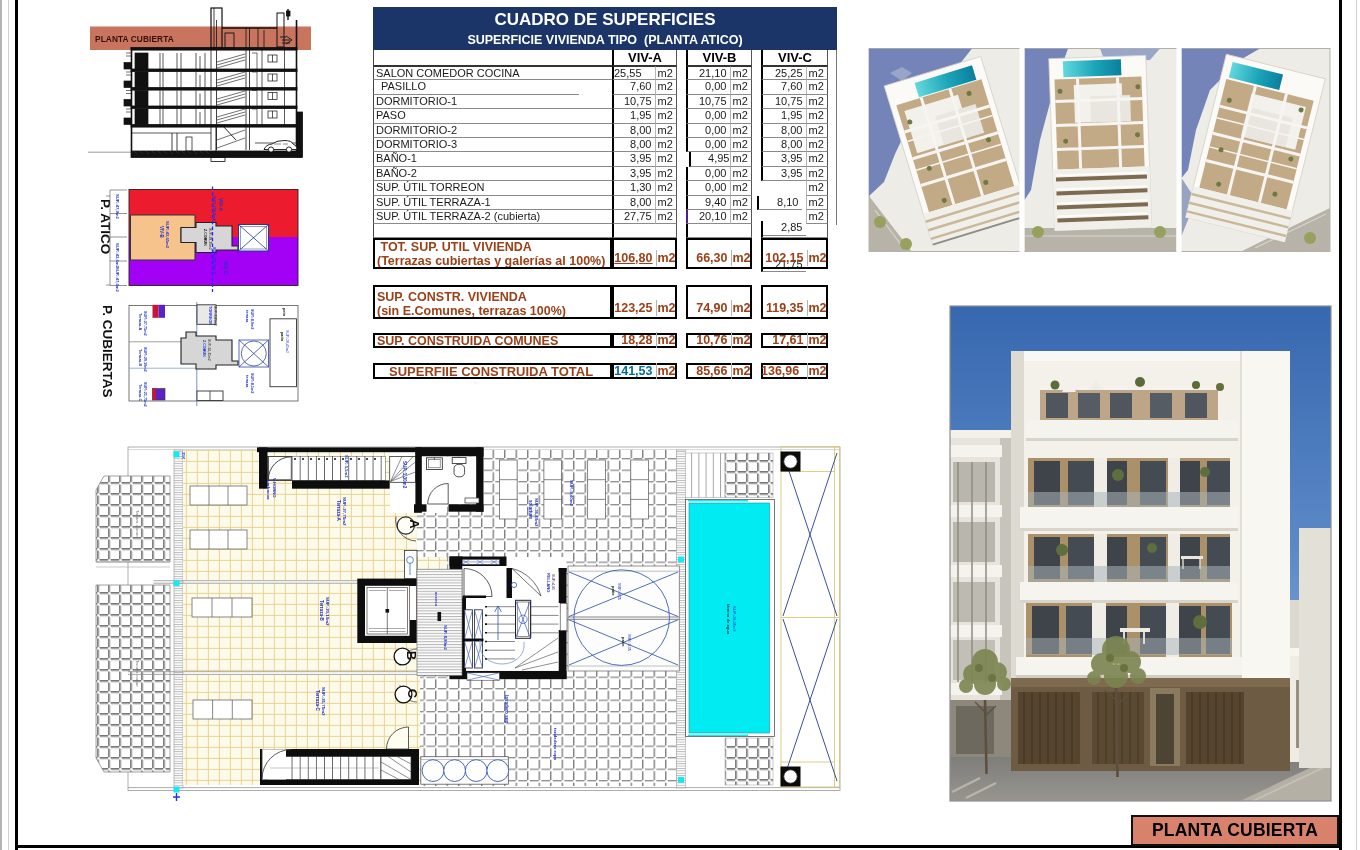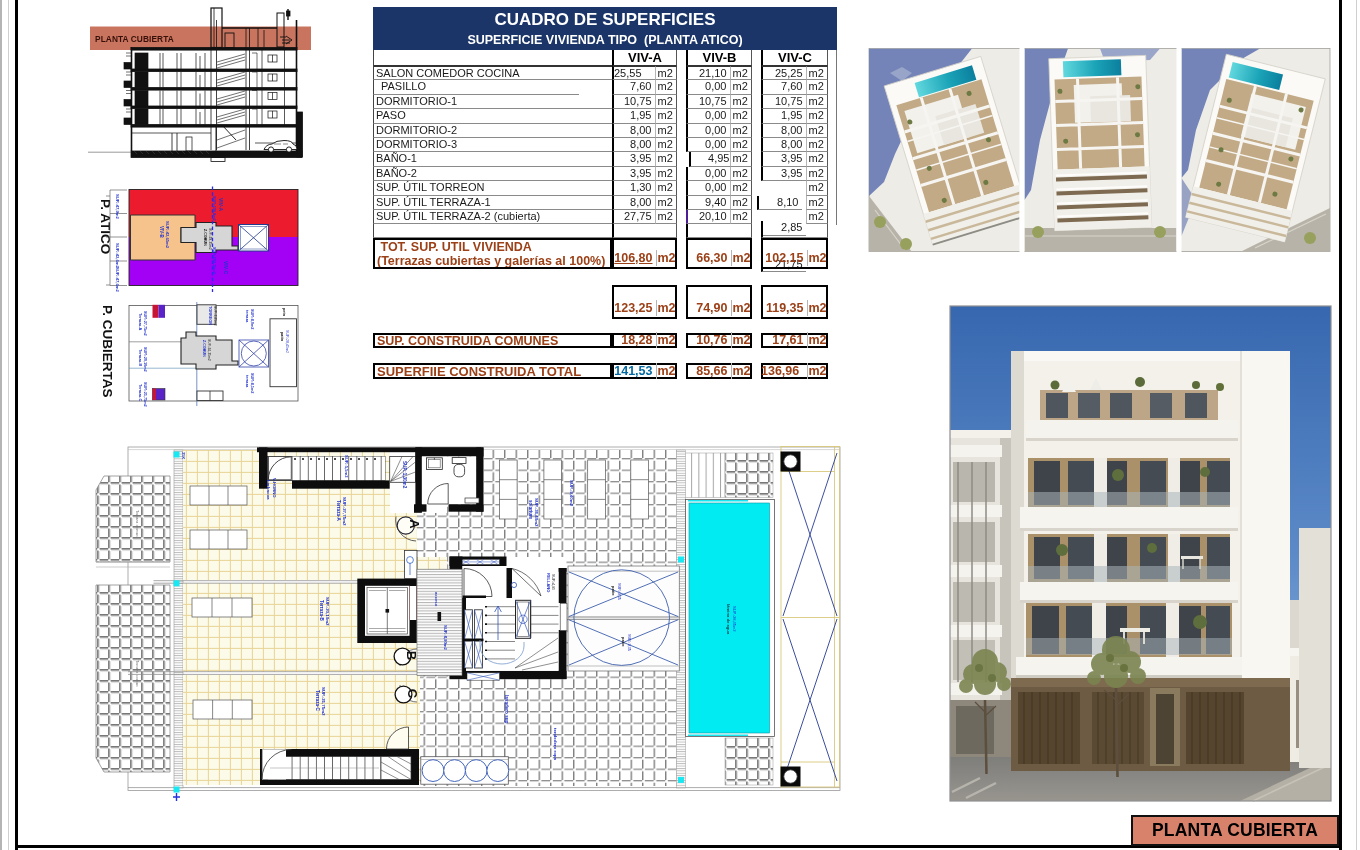--- a/index.html
+++ b/index.html
@@ -347,20 +347,23 @@
 <div class="abs" style="left:239px;top:231px;width:65.0px;height:30.5px;border:2px solid #000;box-sizing:border-box;"></div>
 <div class="abs" style="left:239px;top:243.0px;width:42.5px;height:16px;color:#9c4017;font-weight:bold;font-size:12.5px;line-height:16px;text-align:right;padding-right:2px;box-sizing:border-box;text-decoration:underline;">106,80</div>
 <div class="abs" style="left:282.5px;top:243.0px;width:21.5px;height:16px;border-left:1px solid #b5b5b5;color:#9c4017;font-weight:bold;font-size:12.5px;line-height:16px;padding-left:1px;box-sizing:border-box;">m2</div>
 <div class="abs" style="left:313px;top:231px;width:66.0px;height:30.5px;border:2px solid #000;box-sizing:border-box;"></div>
 <div class="abs" style="left:313px;top:243.0px;width:43.5px;height:16px;color:#9c4017;font-weight:bold;font-size:12.5px;line-height:16px;text-align:right;padding-right:2px;box-sizing:border-box;">66,30</div>
 <div class="abs" style="left:357.5px;top:243.0px;width:21.5px;height:16px;border-left:1px solid #b5b5b5;color:#9c4017;font-weight:bold;font-size:12.5px;line-height:16px;padding-left:1px;box-sizing:border-box;">m2</div>
 <div class="abs" style="left:388px;top:231px;width:67.0px;height:30.5px;border:2px solid #000;box-sizing:border-box;"></div>
 <div class="abs" style="left:388px;top:243.0px;width:44.5px;height:16px;color:#9c4017;font-weight:bold;font-size:12.5px;line-height:16px;text-align:right;padding-right:2px;box-sizing:border-box;">102,15</div>
 <div class="abs" style="left:433.5px;top:243.0px;width:21.5px;height:16px;border-left:1px solid #b5b5b5;color:#9c4017;font-weight:bold;font-size:12.5px;line-height:16px;padding-left:1px;box-sizing:border-box;">m2</div>
 
+<div class="abs" style="left:0;top:278px;width:239px;height:33.5px;border:2px solid #000;box-sizing:border-box;color:#9c4017;font-weight:bold;padding-left:2px;overflow:hidden;">
+        <div style="margin-top:3px;font-size:12.5px;line-height:14px;">SUP. CONSTR. VIVIENDA<br>(sin E.Comunes, terrazas 100%)</div>
+      </div>
 <div class="abs" style="left:239px;top:278px;width:65.0px;height:33.5px;border:2px solid #000;box-sizing:border-box;"></div>
 <div class="abs" style="left:239px;top:293.0px;width:42.5px;height:16px;color:#9c4017;font-weight:bold;font-size:12.5px;line-height:16px;text-align:right;padding-right:2px;box-sizing:border-box;">123,25</div>
 <div class="abs" style="left:282.5px;top:293.0px;width:21.5px;height:16px;border-left:1px solid #b5b5b5;color:#9c4017;font-weight:bold;font-size:12.5px;line-height:16px;padding-left:1px;box-sizing:border-box;">m2</div>
 <div class="abs" style="left:313px;top:278px;width:66.0px;height:33.5px;border:2px solid #000;box-sizing:border-box;"></div>
 <div class="abs" style="left:313px;top:293.0px;width:43.5px;height:16px;color:#9c4017;font-weight:bold;font-size:12.5px;line-height:16px;text-align:right;padding-right:2px;box-sizing:border-box;">74,90</div>
 <div class="abs" style="left:357.5px;top:293.0px;width:21.5px;height:16px;border-left:1px solid #b5b5b5;color:#9c4017;font-weight:bold;font-size:12.5px;line-height:16px;padding-left:1px;box-sizing:border-box;">m2</div>
 <div class="abs" style="left:388px;top:278px;width:67.0px;height:33.5px;border:2px solid #000;box-sizing:border-box;"></div>
 <div class="abs" style="left:388px;top:293.0px;width:44.5px;height:16px;color:#9c4017;font-weight:bold;font-size:12.5px;line-height:16px;text-align:right;padding-right:2px;box-sizing:border-box;">119,35</div>
 <div class="abs" style="left:433.5px;top:293.0px;width:21.5px;height:16px;border-left:1px solid #b5b5b5;color:#9c4017;font-weight:bold;font-size:12.5px;line-height:16px;padding-left:1px;box-sizing:border-box;">m2</div>
 
@@ -370,21 +373,21 @@
 <div class="abs" style="left:239px;top:325.5px;width:65.0px;height:15.5px;border:2px solid #000;box-sizing:border-box;"></div>
 <div class="abs" style="left:239px;top:325.2px;width:42.5px;height:16px;color:#9c4017;font-weight:bold;font-size:12.5px;line-height:16px;text-align:right;padding-right:2px;box-sizing:border-box;">18,28</div>
 <div class="abs" style="left:282.5px;top:325.2px;width:21.5px;height:16px;border-left:1px solid #b5b5b5;color:#9c4017;font-weight:bold;font-size:12.5px;line-height:16px;padding-left:1px;box-sizing:border-box;">m2</div>
 <div class="abs" style="left:313px;top:325.5px;width:66.0px;height:15.5px;border:2px solid #000;box-sizing:border-box;"></div>
 <div class="abs" style="left:313px;top:325.2px;width:43.5px;height:16px;color:#9c4017;font-weight:bold;font-size:12.5px;line-height:16px;text-align:right;padding-right:2px;box-sizing:border-box;">10,76</div>
 <div class="abs" style="left:357.5px;top:325.2px;width:21.5px;height:16px;border-left:1px solid #b5b5b5;color:#9c4017;font-weight:bold;font-size:12.5px;line-height:16px;padding-left:1px;box-sizing:border-box;">m2</div>
 <div class="abs" style="left:388px;top:325.5px;width:67.0px;height:15.5px;border:2px solid #000;box-sizing:border-box;"></div>
 <div class="abs" style="left:388px;top:325.2px;width:44.5px;height:16px;color:#9c4017;font-weight:bold;font-size:12.5px;line-height:16px;text-align:right;padding-right:2px;box-sizing:border-box;">17,61</div>
 <div class="abs" style="left:433.5px;top:325.2px;width:21.5px;height:16px;border-left:1px solid #b5b5b5;color:#9c4017;font-weight:bold;font-size:12.5px;line-height:16px;padding-left:1px;box-sizing:border-box;">m2</div>
 
-<div class="abs" style="left:0;top:355.5px;width:239px;height:16px;border:2px solid #000;box-sizing:border-box;color:#9c4017;font-weight:bold;padding-left:2px;overflow:hidden;">
+<div class="abs" style="left:0;top:355.5px;width:239px;height:16px;border:2px solid #000;box-sizing:border-box;color:#9c4017;font-weight:bold;padding-left:14px;overflow:hidden;">
         <div style="font-size:13px;line-height:14px;">SUPERFIIE CONSTRUIDA TOTAL</div>
       </div>
 <div class="abs" style="left:239px;top:355.5px;width:65.0px;height:16px;border:2px solid #000;box-sizing:border-box;"></div>
 <div class="abs" style="left:239px;top:355.5px;width:42.5px;height:16px;color:#0369a1;font-weight:bold;font-size:12.5px;line-height:16px;text-align:right;padding-right:2px;box-sizing:border-box;">141,53</div>
 <div class="abs" style="left:282.5px;top:355.5px;width:21.5px;height:16px;border-left:1px solid #b5b5b5;color:#9c4017;font-weight:bold;font-size:12.5px;line-height:16px;padding-left:1px;box-sizing:border-box;">m2</div>
 <div class="abs" style="left:313px;top:355.5px;width:66.0px;height:16px;border:2px solid #000;box-sizing:border-box;"></div>
 <div class="abs" style="left:313px;top:355.5px;width:43.5px;height:16px;color:#9c4017;font-weight:bold;font-size:12.5px;line-height:16px;text-align:right;padding-right:2px;box-sizing:border-box;">85,66</div>
 <div class="abs" style="left:357.5px;top:355.5px;width:21.5px;height:16px;border-left:1px solid #b5b5b5;color:#9c4017;font-weight:bold;font-size:12.5px;line-height:16px;padding-left:1px;box-sizing:border-box;">m2</div>
 <div class="abs" style="left:388px;top:355.5px;width:67.0px;height:16px;border:2px solid #000;box-sizing:border-box;"></div>
 <div class="abs" style="left:388px;top:355.5px;width:44.5px;height:16px;color:#9c4017;font-weight:bold;font-size:12.5px;line-height:16px;text-align:right;padding-right:8px;box-sizing:border-box;">136,96</div>

